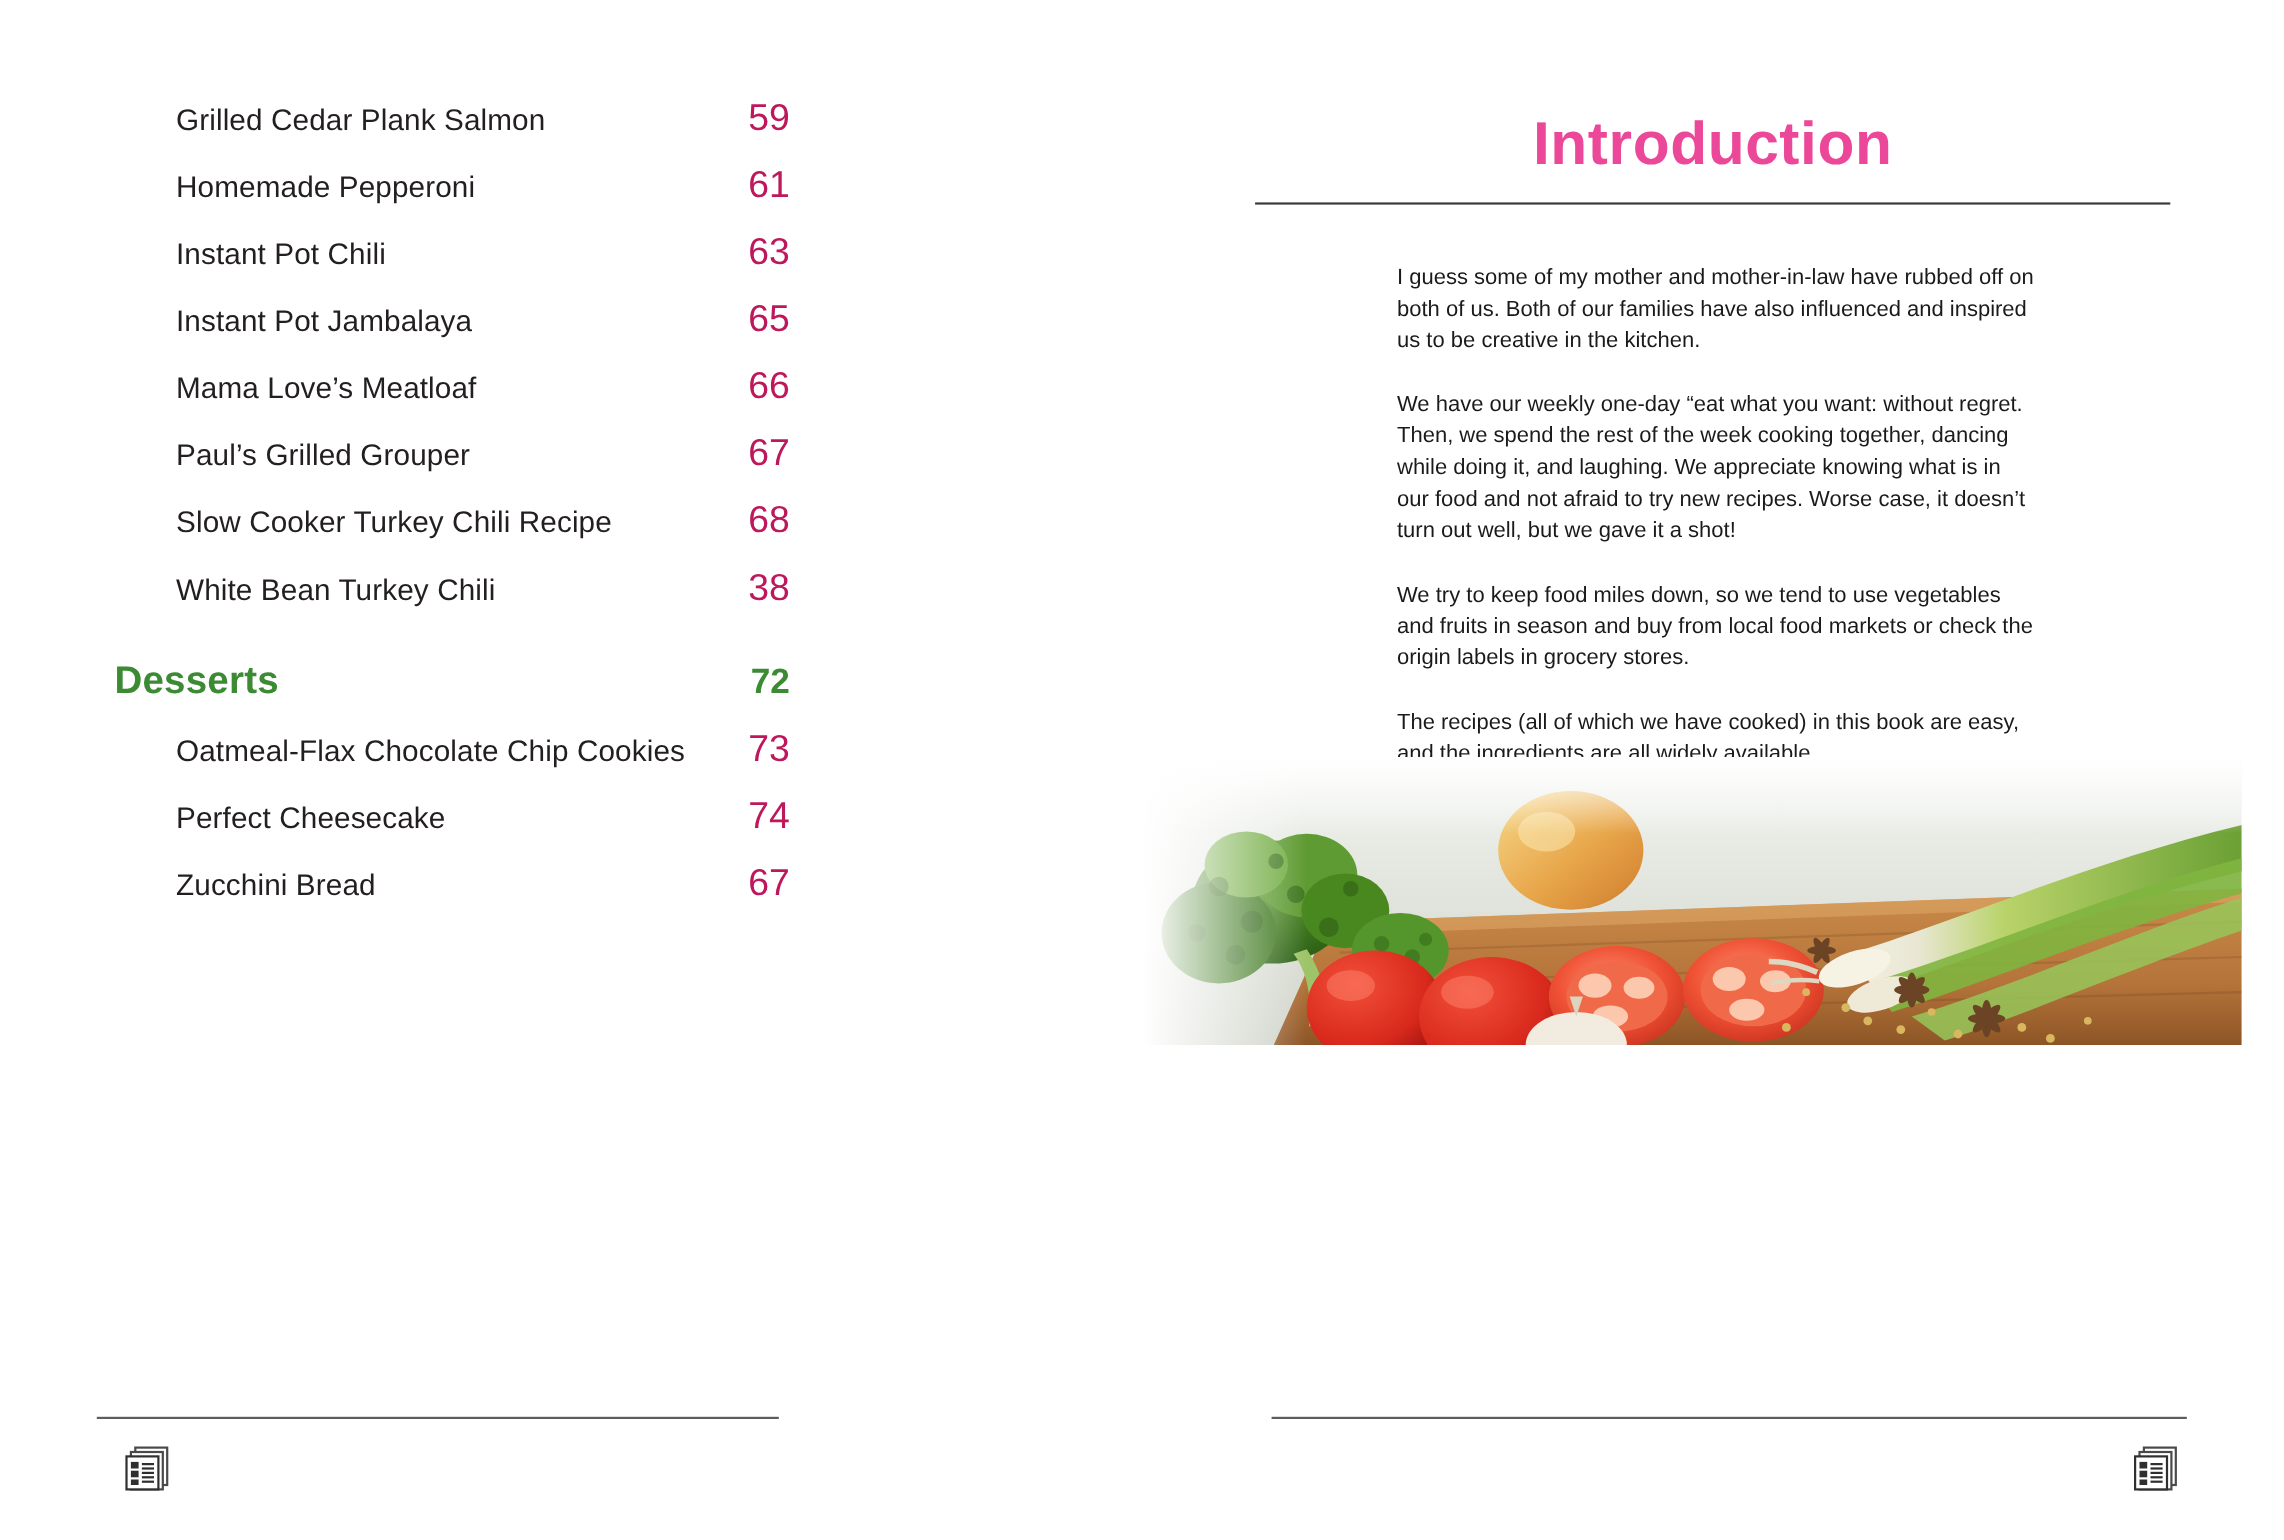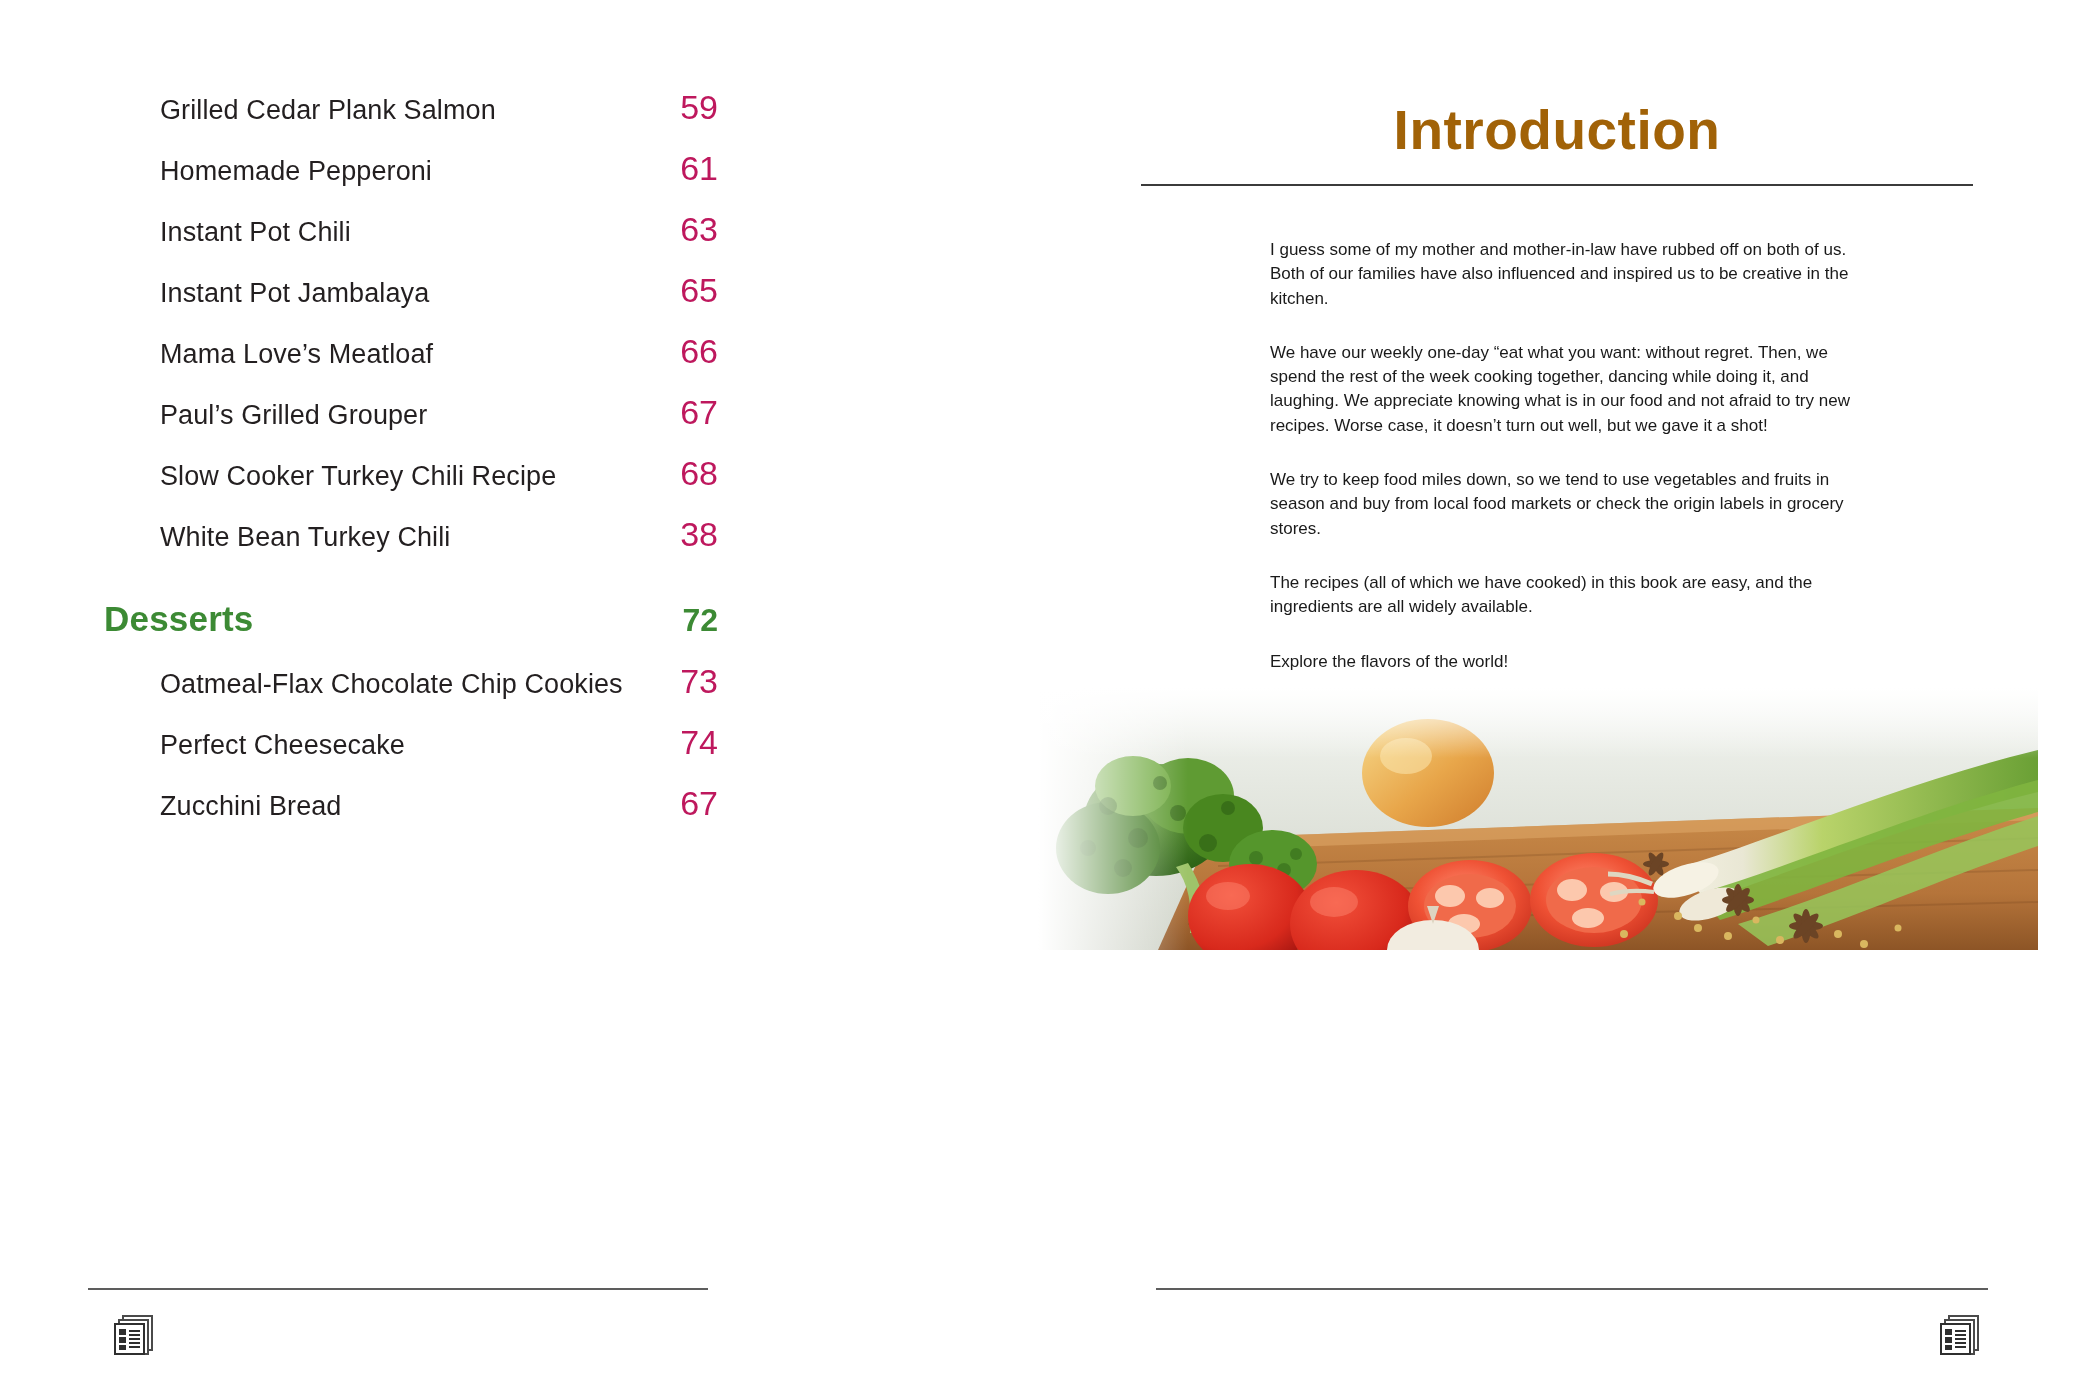--- a/index.html
+++ b/index.html
@@ -72,36 +72,36 @@
     color: #3c8a34;
   }
 
   
   .intro-title {
     margin: 0;
     padding: 98px 0 0 0;
     text-align: center;
     font-size: 55px;
     font-weight: bold;
-    color: #a16207;
+    color: #ec4899;
     letter-spacing: 0.5px;
   }
   .intro-rule {
     width: 832px;
     height: 2px;
     background: #3b3b3b;
     margin: 22px auto 0 auto;
   }
   .intro-body {
     width: 582px;
     margin: 52px 0 0 232px;
   }
   .intro-body p {
     margin: 0 0 30px 0;
-    font-size: 17px;
+    font-size: 20px;
     line-height: 1.43;
     color: #1a1a1a;
   }
   .intro-body p:last-child {
     margin-bottom: 0;
   }
 
   
   .food-photo {
     position: absolute;

